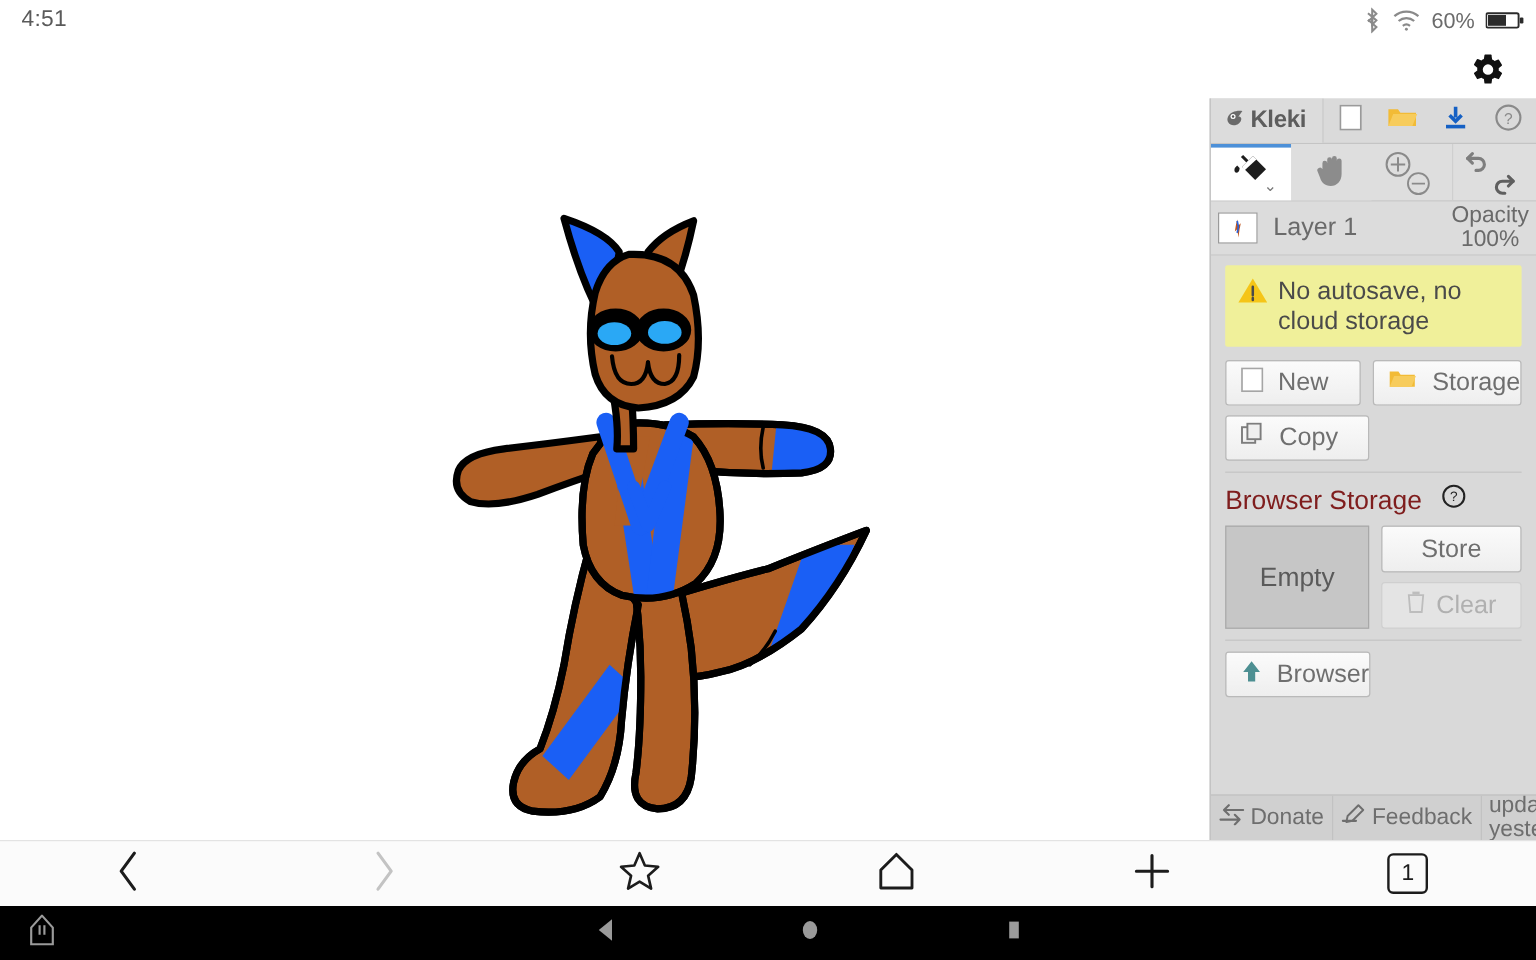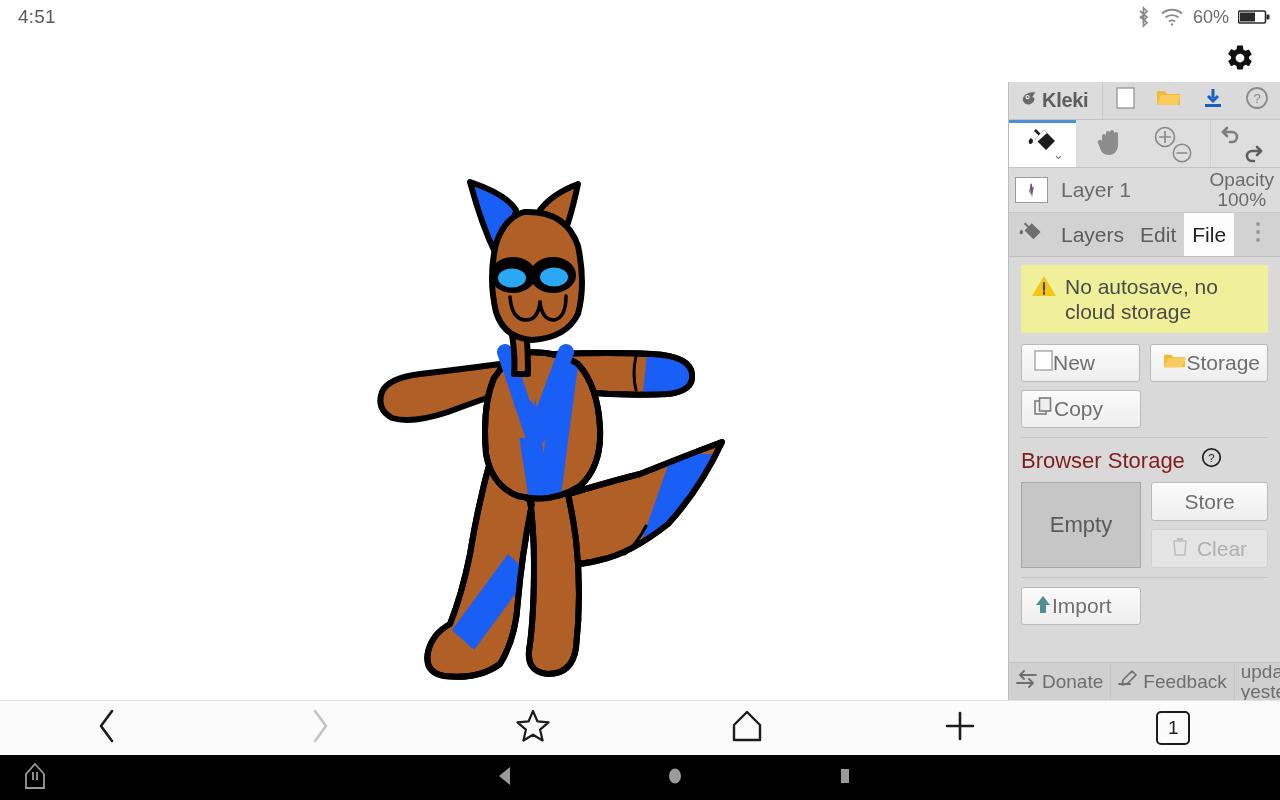--- a/index.html
+++ b/index.html
@@ -120,21 +120,21 @@
     padding: 9px 10px; margin-bottom: 11px;
     display: flex; align-items: flex-start; gap: 8px;
   }
   .k-warn-text { font-size: 21px; color: #4a4a4a; line-height: 1.2; }
 
   .k-row { display: flex; gap: 10px; margin-bottom: 8px; }
   .k-btn {
     flex: 1; height: 38px; border-radius: 3px;
     background: linear-gradient(#fbfbfb, #eeeeee);
     border: 1px solid #b9b9b9;
-    display: flex; align-items: center; gap: 0; padding-left: 12px;
+    display: flex; align-items: center; gap: 12px; padding-left: 12px;
     font-size: 21px; color: #6f6f6f;
   }
   .k-btn.disabled { color: #b0b0b0; background: #e4e4e4; border-color: #cfcfcf; }
   .k-select {
     flex: 1; height: 38px; background: #ffffff; border: 1px solid #8d8d8d;
     display: flex; align-items: center; justify-content: space-between;
     padding: 0 6px 0 9px; font-size: 22px; color: #111;
     overflow: hidden; white-space: nowrap;
   }
   .k-sep { height: 1px; background: #c4c4c4; margin: 9px 0; }
@@ -410,43 +410,20 @@
             <path d="M12 4 L13 9 L12 14" stroke="#2a62d8" stroke-width="1.4" fill="none"></path>
           </svg>
         </div>
         <div class="k-layer-name">Layer 1</div>
         <div class="k-opacity">
           <div>Opacity</div>
           <div>100%</div>
         </div>
       </div>
 
-      <div class="k-tabs">
-        <div class="k-tab-icon">
-          <span>
-            <svg width="26" height="24" viewBox="0 0 32 30">
-              <path d="M8 13 L17 4 L28 15 L19 24 Z" fill="#6e6e6e"></path>
-              <path d="M13 9 L8 4" stroke="#6e6e6e" stroke-width="2.6" fill="none"></path>
-              <path d="M6 14 L4 12 L2 14 Q1 17 3 18 Q6 18 6 14 Z" fill="#6e6e6e"></path>
-            </svg>
-          </span>
-        </div>
-        <div class="k-tab">Layers</div>
-        <div class="k-tab">Edit</div>
-        <div class="k-tab active">File</div>
-        <div class="k-kebab">
-          <span>
-            <svg width="6" height="24" viewBox="0 0 6 24">
-              <circle cx="3" cy="4" r="2" fill="#9a9a9a"></circle>
-              <circle cx="3" cy="12" r="2" fill="#9a9a9a"></circle>
-              <circle cx="3" cy="20" r="2" fill="#9a9a9a"></circle>
-            </svg>
-          </span>
-        </div>
-      </div>
 
       <div class="k-body">
 
         <div class="k-warn">
           <span>
             <svg width="26" height="24" viewBox="0 0 26 24">
               <path d="M13 2 L25 22 H1 Z" fill="#f5c518"></path>
               <path d="M13 9 v7 M13 18.3 v1.6" stroke="#4a4a4a" stroke-width="2.1" stroke-linecap="round"></path>
             </svg>
           </span>
@@ -521,21 +498,21 @@
 
         <div class="k-sep"></div>
 
         <div class="k-row">
           <div class="k-btn" style="flex:0 0 120px">
             <span>
               <svg width="18" height="20" viewBox="0 0 18 20">
                 <path d="M9 2 L16 11 H12 V19 H6 V11 H2 Z" fill="#4d8f92"></path>
               </svg>
             </span>
-            <span>Import</span>
+            <span>Browser</span>
           </div>
         </div>
       </div>
 
       <div class="k-foot">
         <div class="k-foot-item">
           <span>
             <svg width="21" height="18" viewBox="0 0 21 18">
               <path d="M20 5 H4 M8 1 L4 5 L8 9" fill="none" stroke="#6e6e6e" stroke-width="1.8" stroke-linecap="round" stroke-linejoin="round"></path>
               <path d="M1 13 H17 M13 9 L17 13 L13 17" fill="none" stroke="#6e6e6e" stroke-width="1.8" stroke-linecap="round" stroke-linejoin="round"></path>

